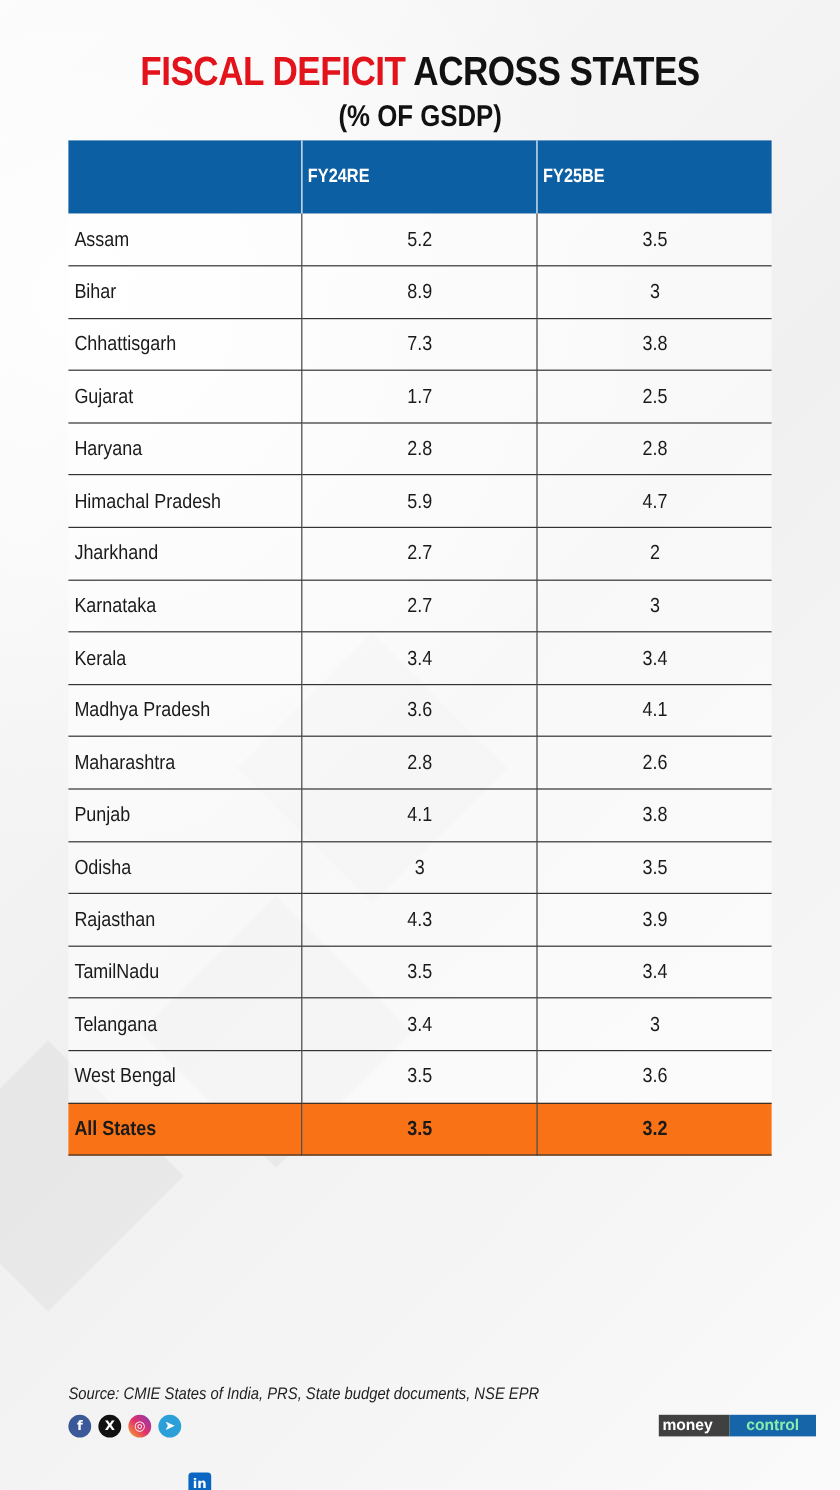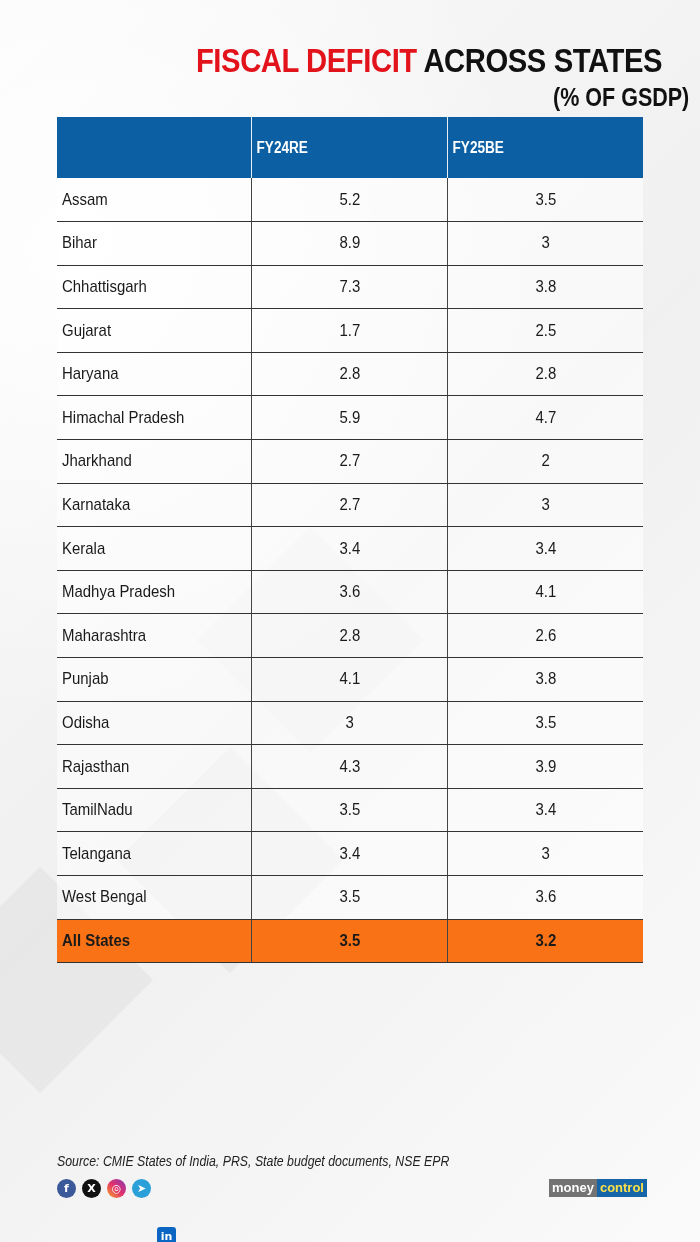--- a/index.html
+++ b/index.html
@@ -15,21 +15,21 @@
     position: absolute; inset: 0; pointer-events: none;
     background:
       radial-gradient(circle at 10% 20%, rgba(255,255,255,0.9) 0, rgba(255,255,255,0) 40%),
       linear-gradient(135deg, #fafafa 0%, #f0f0f0 50%, #fafafa 100%);
   }
   .diamond {
     position: absolute; width: 160px; height: 160px;
     background: rgba(0,0,0,0.035);
     transform: rotate(45deg);
   }
-  .title-wrap { position: absolute; top: 38px; left: 0; width: 700px; text-align: right; }
+  .title-wrap { position: absolute; top: 38px; left: 0; width: 700px; text-align: center; }
   .title {
     font-family: "Liberation Sans", sans-serif;
     font-weight: 700; font-size: 34px; letter-spacing: -0.5px;
     line-height: 44px; transform: scaleX(0.86); display: inline-block;
   }
   .title .red { color: #e3131b; }
   .title .black { color: #111; }
   .subtitle {
     font-weight: 700; font-size: 25px; color: #111; line-height: 30px;
     transform: scaleX(0.86); display: inline-block;
@@ -68,22 +68,22 @@
   }
   .ic.fb { background: #3b5998; }
   .ic.x { background: #111; }
   .ic.ig { background: linear-gradient(45deg, #f9a825, #e1306c, #833ab4); }
   .ic.tg { background: #2a9fd8; }
   .ic.li { background: #0a66c2; border-radius: 3px; margin-top: 48px; }
   .logo {
     position: absolute; left: 549px; top: 1179px; height: 18px; display: flex;
     font-size: 13px; font-weight: 700; line-height: 18px;
   }
-  .logo .money { background: #737373; color: #fff; padding: 0 3px 0 3px; }
-  .logo .control { background: #1565a8; color: #fde047; padding: 0 3px; }
+  .logo .money { background: #404040; color: #fff; padding: 0 14px 0 3px; }
+  .logo .control { background: #1565a8; color: #86efac; padding: 0 14px; }
 </style>
 </head>
 <body>
 
 <div class="bg-deco"></div>
 <div class="diamond" style="left:150px;top:780px;"></div>
 <div class="diamond" style="left:-40px;top:900px;"></div>
 <div class="diamond" style="left:230px;top:560px;opacity:0.6;"></div>
 
 <div class="title-wrap">

